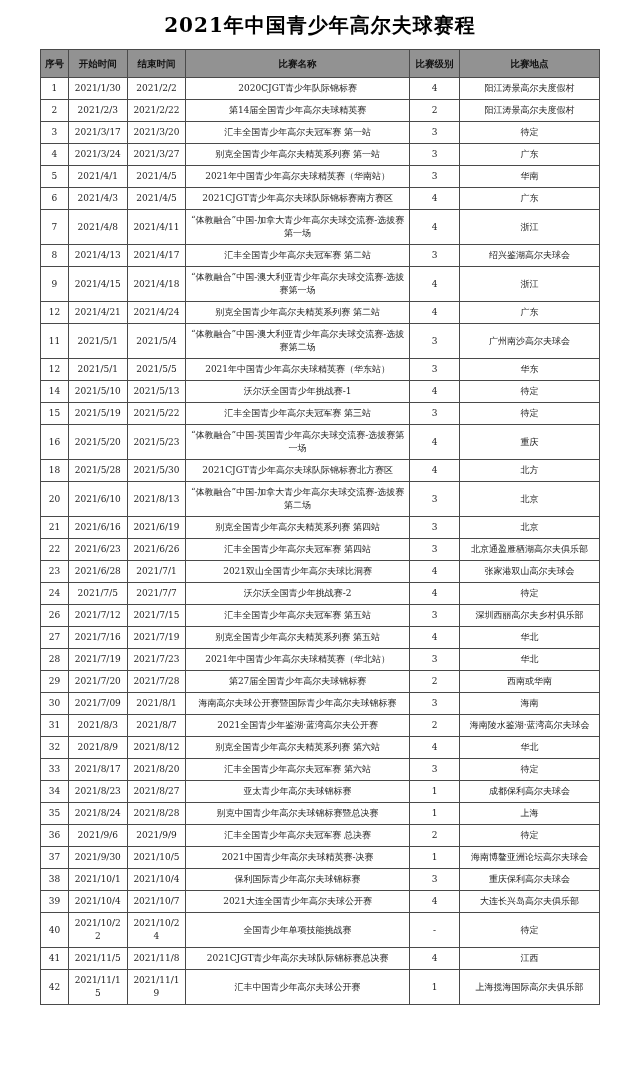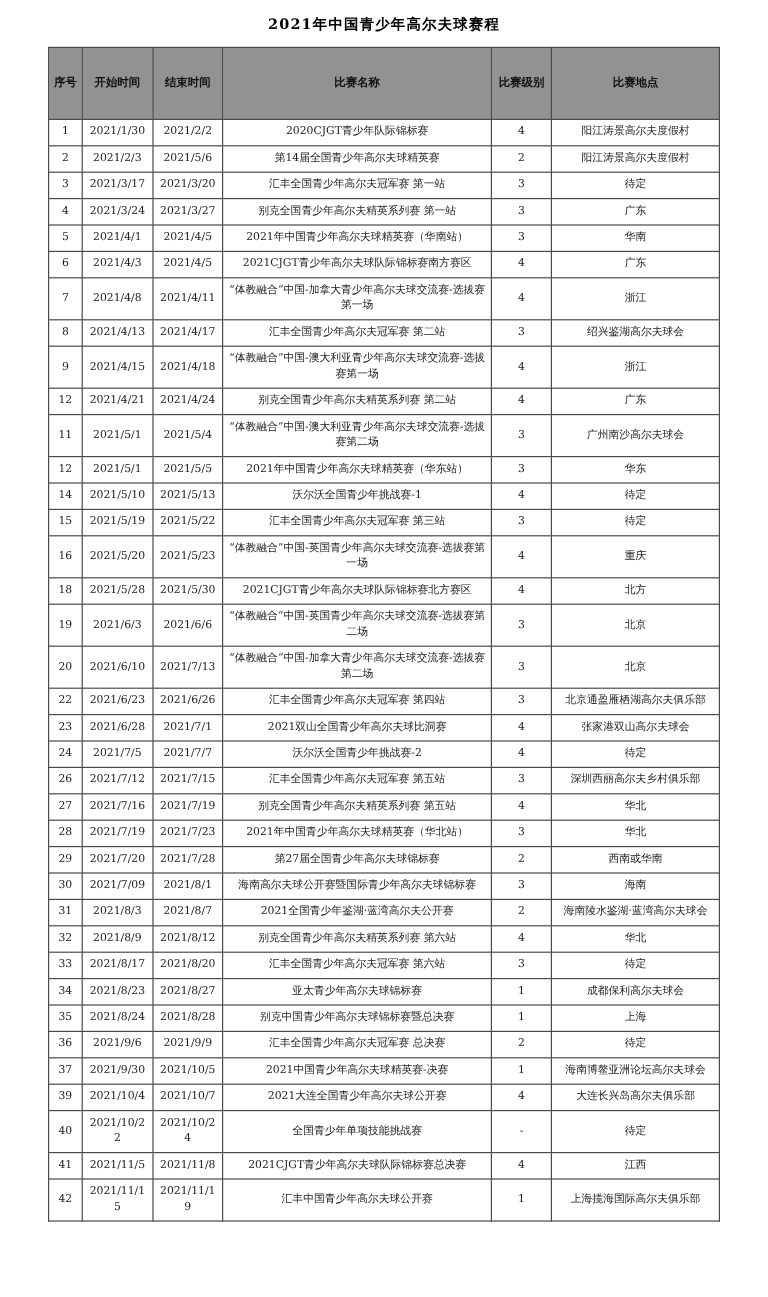--- a/index.html
+++ b/index.html
@@ -17,21 +17,21 @@
     color:var(--text-color);
     -webkit-font-smoothing:antialiased;
   }
   .page{
     width:640px;
     box-sizing:border-box;
     padding:10px 40px 14px 40px;
   }
   .doc-title{
     text-align:center;
-    font-size:12px;
+    font-size:20px;
     font-weight:bold;
     letter-spacing:1px;
     margin:2px 0 10px 0;
     color:#000;
   }
   table.schedule{
     width:100%;
     border-collapse:collapse;
     table-layout:fixed;
     font-size:9px;
@@ -42,21 +42,21 @@
     text-align:center;
     vertical-align:middle;
     padding:4px 3px;
     line-height:13px;
     word-break:break-all;
   }
   table.schedule th{
     background:var(--header-bg);
     color:#111;
     font-weight:bold;
-    padding:23px 2px;
+    padding:7px 2px;
     font-size:9.5px;
   }
   col.c-index{width:5%;}
   col.c-start{width:10.5%;}
   col.c-end{width:10.5%;}
   col.c-name{width:40%;}
   col.c-level{width:9%;}
   col.c-loc{width:25%;}
 </style>
 </head>
@@ -89,21 +89,21 @@
           <td>1</td>
           <td>2021/1/30</td>
           <td>2021/2/2</td>
           <td>2020CJGT青少年队际锦标赛</td>
           <td>4</td>
           <td>阳江涛景高尔夫度假村</td>
         </tr>
         <tr>
           <td>2</td>
           <td>2021/2/3</td>
-          <td>2021/5/6</td>
+          <td>2021/2/22</td>
           <td>第14届全国青少年高尔夫球精英赛</td>
           <td>2</td>
           <td>阳江涛景高尔夫度假村</td>
         </tr>
         <tr>
           <td>3</td>
           <td>2021/3/17</td>
           <td>2021/3/20</td>
           <td>汇丰全国青少年高尔夫冠军赛 第一站</td>
           <td>3</td>
@@ -207,32 +207,32 @@
         </tr>
         <tr>
           <td>18</td>
           <td>2021/5/28</td>
           <td>2021/5/30</td>
           <td>2021CJGT青少年高尔夫球队际锦标赛北方赛区</td>
           <td>4</td>
           <td>北方</td>
         </tr>
         <tr>
-          <td>19</td>
-          <td>2021/6/3</td>
-          <td>2021/6/6</td>
-          <td>“体教融合”中国-英国青少年高尔夫球交流赛-选拔赛第二场</td>
-          <td>3</td>
-          <td>北京</td>
-        </tr>
-        <tr>
           <td>20</td>
           <td>2021/6/10</td>
-          <td>2021/7/13</td>
+          <td>2021/8/13</td>
           <td>“体教融合”中国-加拿大青少年高尔夫球交流赛-选拔赛第二场</td>
+          <td>3</td>
+          <td>北京</td>
+        </tr>
+        <tr>
+          <td>21</td>
+          <td>2021/6/16</td>
+          <td>2021/6/19</td>
+          <td>别克全国青少年高尔夫精英系列赛 第四站</td>
           <td>3</td>
           <td>北京</td>
         </tr>
         <tr>
           <td>22</td>
           <td>2021/6/23</td>
           <td>2021/6/26</td>
           <td>汇丰全国青少年高尔夫冠军赛 第四站</td>
           <td>3</td>
           <td>北京通盈雁栖湖高尔夫俱乐部</td>
@@ -341,20 +341,28 @@
           <td>2</td>
           <td>待定</td>
         </tr>
         <tr>
           <td>37</td>
           <td>2021/9/30</td>
           <td>2021/10/5</td>
           <td>2021中国青少年高尔夫球精英赛-决赛</td>
           <td>1</td>
           <td>海南博鳌亚洲论坛高尔夫球会</td>
+        </tr>
+        <tr>
+          <td>38</td>
+          <td>2021/10/1</td>
+          <td>2021/10/4</td>
+          <td>保利国际青少年高尔夫球锦标赛</td>
+          <td>3</td>
+          <td>重庆保利高尔夫球会</td>
         </tr>
         <tr>
           <td>39</td>
           <td>2021/10/4</td>
           <td>2021/10/7</td>
           <td>2021大连全国青少年高尔夫球公开赛</td>
           <td>4</td>
           <td>大连长兴岛高尔夫俱乐部</td>
         </tr>
         <tr>

